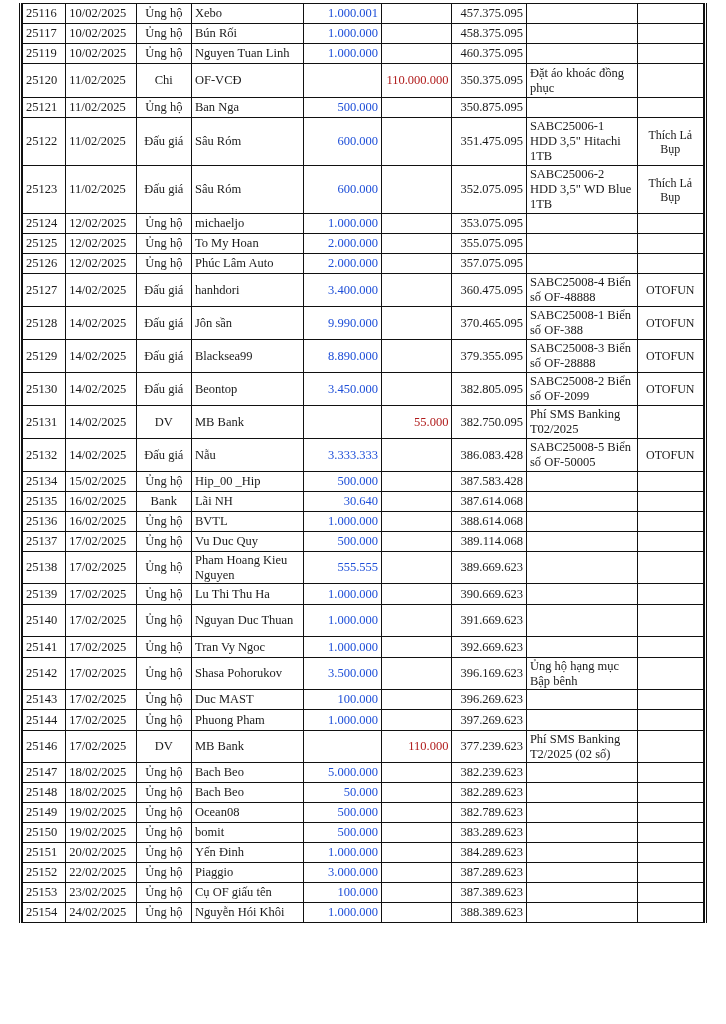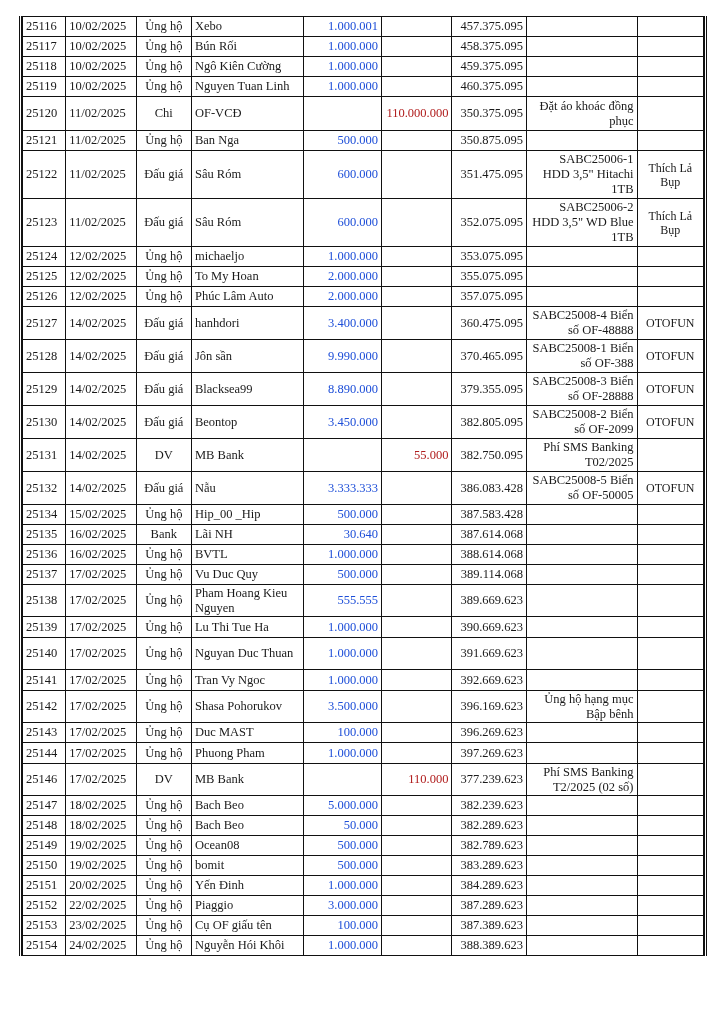--- a/index.html
+++ b/index.html
@@ -1,31 +1,31 @@
 <!DOCTYPE html>
 <html><head>
 <meta charset="utf-8">
 <style>
   html, body { margin: 0; padding: 0; background: #ffffff; }
   body { width: 726px; height: 1024px; position: relative; overflow: hidden;
          font-family: "Liberation Serif", "DejaVu Serif", serif; color: #1a1a1a; }
-  .sheet { position: absolute; left: 19px; top: 16px; width: 682px;
+  .sheet { position: absolute; left: 19px; top: 3px; width: 682px;
            border-left: 3px double #111; border-right: 3px double #111; }
   table.ledger { border-collapse: collapse; table-layout: fixed; width: 100%;
                  font-size: 12.5px; line-height: 15px; }
   table.ledger td { border: 1.5px solid #111; padding: 0 3px; vertical-align: middle;
                     overflow: hidden; }
   td.c-id { text-align: left; }
   td.c-date { text-align: left; }
   td.c-type { text-align: center; }
   td.c-name { text-align: left; }
   td.c-in { text-align: right; color: #1d4ed8; }
   td.c-out { text-align: right; color: #b01c1c; }
   td.c-bal { text-align: right; }
-  td.c-note { text-align: right; line-height: 15px; padding-left: 2px; }
+  td.c-note { text-align: left; line-height: 15px; padding-left: 2px; }
   td.c-tag { text-align: center; font-size: 12px; line-height: 14px; }
 </style>
 </head>
 <body>
 
 <div class="sheet">
   <table class="ledger">
     <colgroup>
       <col style="width:43px">
       <col style="width:70px">
@@ -55,31 +55,20 @@
     <td class="c-date">10/02/2025</td>
     <td class="c-type">Ủng hộ</td>
     <td class="c-name">Bún Rối</td>
     <td class="c-in">1.000.000</td>
     <td class="c-out"></td>
     <td class="c-bal">458.375.095</td>
     <td class="c-note"></td>
     <td class="c-tag"></td>
   </tr>
 
-  <tr style="height: 20px;">
-    <td class="c-id">25118</td>
-    <td class="c-date">10/02/2025</td>
-    <td class="c-type">Ủng hộ</td>
-    <td class="c-name">Ngô Kiên Cường</td>
-    <td class="c-in">1.000.000</td>
-    <td class="c-out"></td>
-    <td class="c-bal">459.375.095</td>
-    <td class="c-note"></td>
-    <td class="c-tag"></td>
-  </tr>
 
   <tr style="height: 20px;">
     <td class="c-id">25119</td>
     <td class="c-date">10/02/2025</td>
     <td class="c-type">Ủng hộ</td>
     <td class="c-name">Nguyen Tuan Linh</td>
     <td class="c-in">1.000.000</td>
     <td class="c-out"></td>
     <td class="c-bal">460.375.095</td>
     <td class="c-note"></td>
@@ -300,21 +289,21 @@
     <td class="c-out"></td>
     <td class="c-bal">389.669.623</td>
     <td class="c-note"></td>
     <td class="c-tag"></td>
   </tr>
 
   <tr style="height: 21px;">
     <td class="c-id">25139</td>
     <td class="c-date">17/02/2025</td>
     <td class="c-type">Ủng hộ</td>
-    <td class="c-name">Lu Thi Tue Ha</td>
+    <td class="c-name">Lu Thi Thu Ha</td>
     <td class="c-in">1.000.000</td>
     <td class="c-out"></td>
     <td class="c-bal">390.669.623</td>
     <td class="c-note"></td>
     <td class="c-tag"></td>
   </tr>
 
   <tr style="height: 32px;">
     <td class="c-id">25140</td>
     <td class="c-date">17/02/2025</td>

